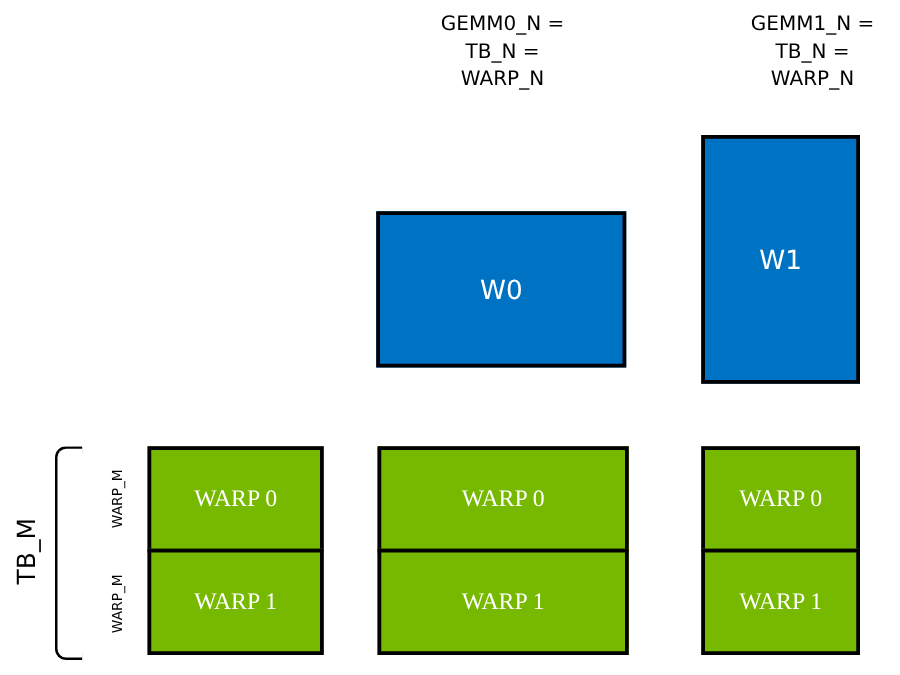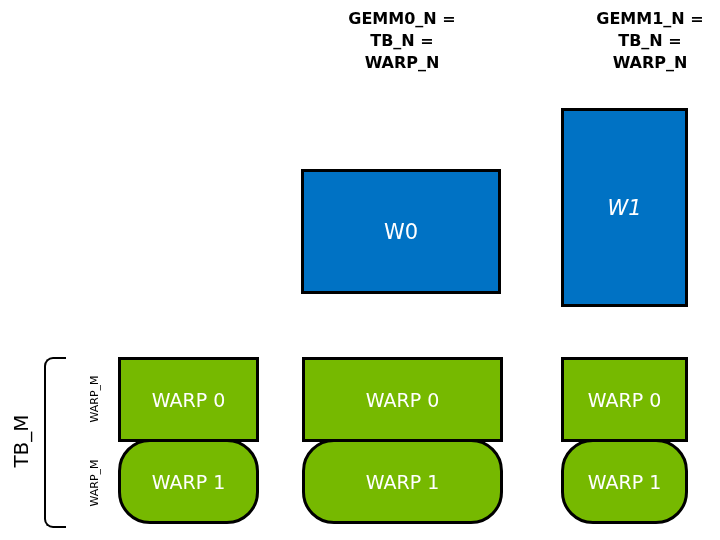--- a/index.html
+++ b/index.html
@@ -17,55 +17,56 @@
   }
   .top-label {
     position: absolute;
     top: 8px;
     width: 180px;
     text-align: center;
     font-size: 16px;
     line-height: 22px;
     color: var(--label_text, #000);
     white-space: pre-line;
-    font-weight: 700;
+    font-weight: 400;
   }
   .blue-box {
     position: absolute;
     box-sizing: border-box;
     background: var(--blue, #0072C4);
     border: 3px solid var(--border, #000);
     display: flex;
     align-items: center;
     justify-content: center;
   }
   .blue-box .box-text {
     color: var(--box_text, #fff);
     font-size: 21px;
   }
   .w0 { left: 301px; top: 169px; width: 200px; height: 125px; }
-  .w1 { left: 561px; top: 108px; width: 127px; height: 199px; font-style: italic; }
+  .w1 { left: 561px; top: 108px; width: 127px; height: 199px; }
   .warp-col {
     position: absolute;
     top: 357px;
   }
   .c1 { left: 118px; width: 141px; }
   .c2 { left: 302px; width: 201px; }
   .c3 { left: 561px; width: 127px; }
   .warp-cell {
     box-sizing: border-box;
     width: 100%;
     height: 85px;
     background: var(--green, #76B900);
     border: 3px solid var(--border, #000);
     display: flex;
     align-items: center;
     justify-content: center;
+    font-family: Liberation Serif, serif;
   }
-  .warp-cell + .warp-cell { margin-top: -3px; border-radius: 32px; }
+  .warp-cell + .warp-cell { margin-top: -3px; }
   .warp-cell span {
     color: var(--box_text, #fff);
     font-size: 19px;
   }
   .bracket {
     position: absolute;
     left: 44px;
     top: 357px;
     width: 20px;
     height: 167px;

